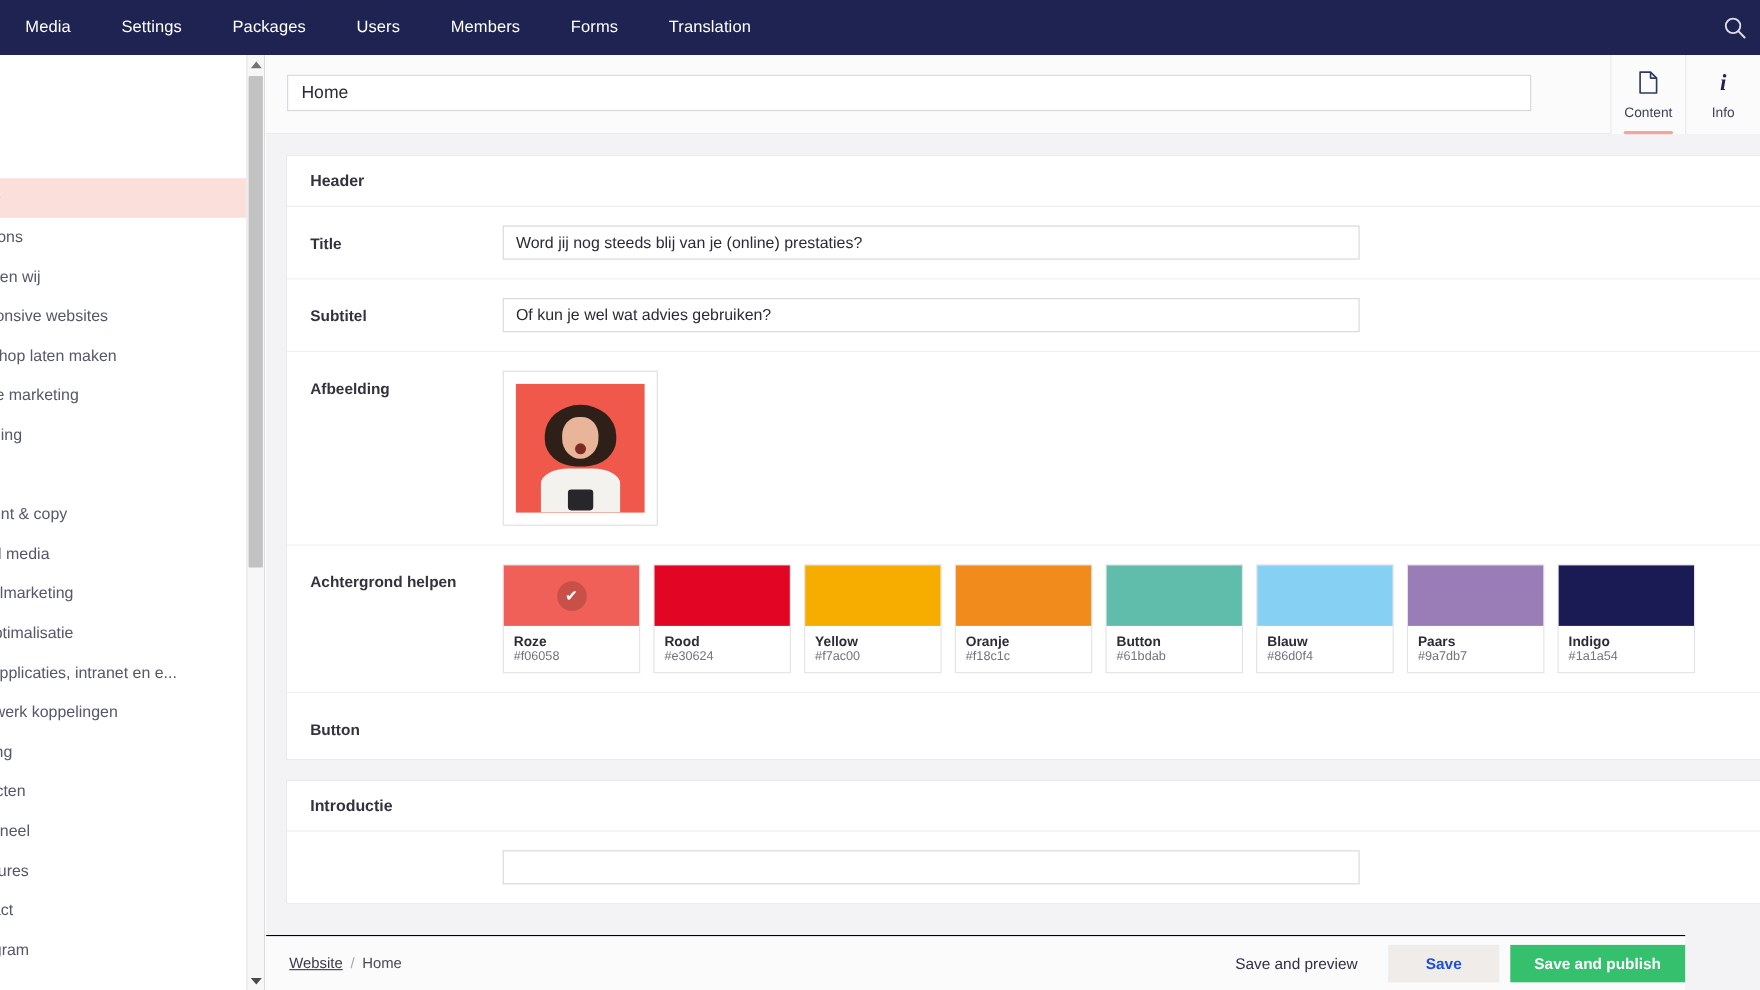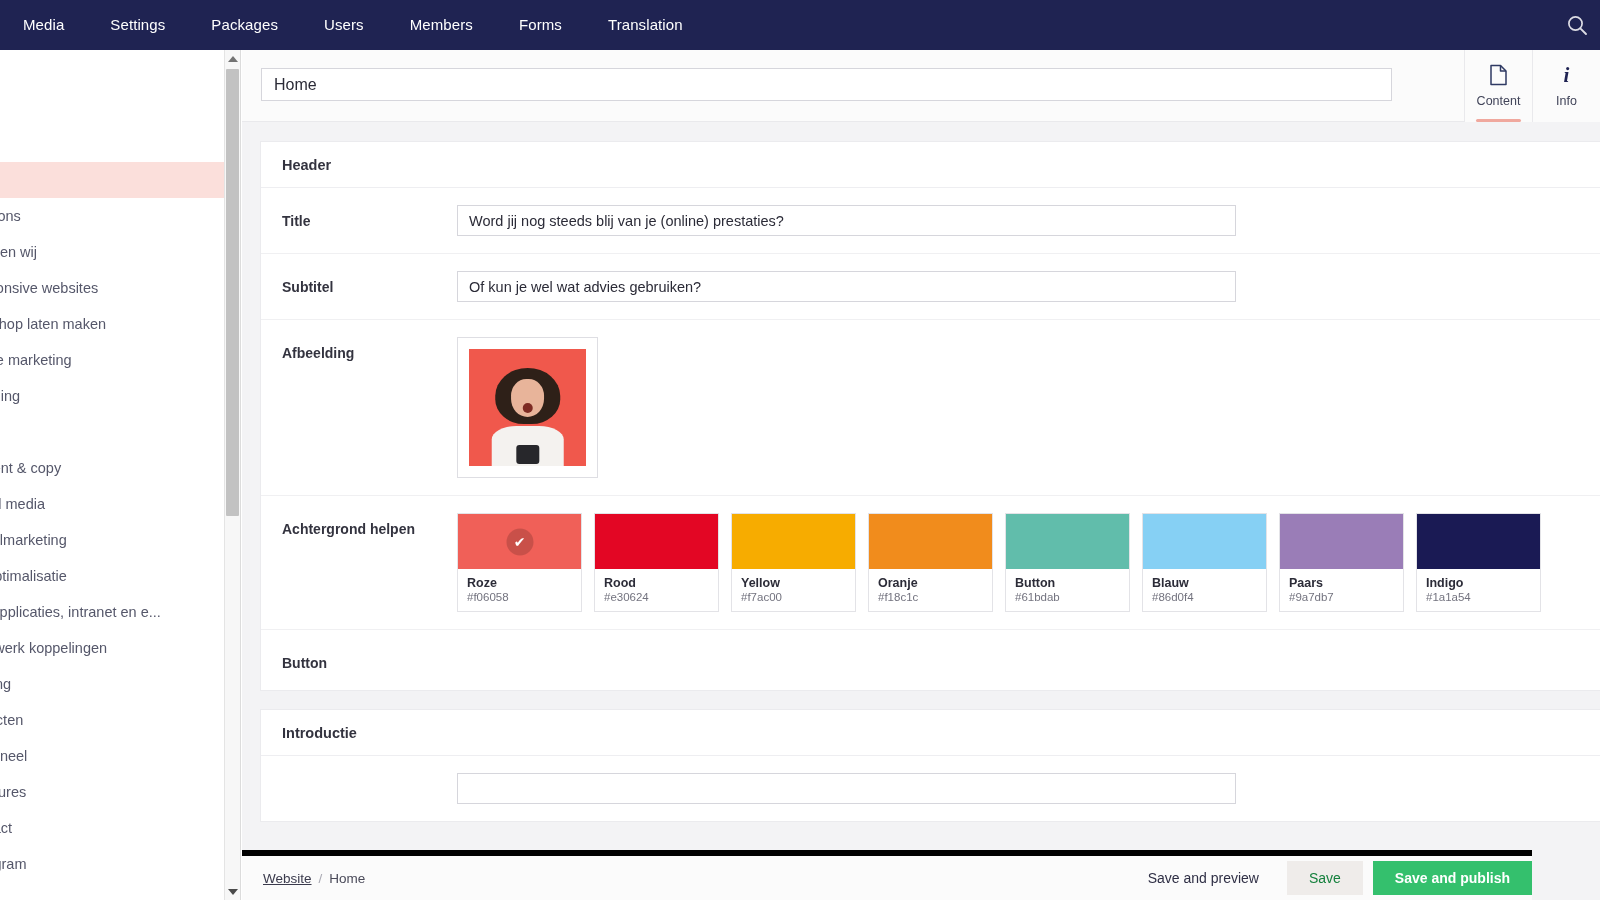--- a/index.html
+++ b/index.html
@@ -330,21 +330,21 @@
     color: #35354f;
     cursor: pointer;
   }
 
   
   .footer {
     position: absolute;
     left: 242px; bottom: 0;
     width: 1290px; height: 50px;
     background: #fbfbfb;
-    border-top: 6px solid #000000;
+    border-top: 1px solid #000000;
     display: flex;
     align-items: center;
     padding: 0 0 0 21px;
   }
   .crumb-link {
     font-size: 13.5px;
     color: #3a3a4c;
     text-decoration: underline;
     cursor: pointer;
   }
@@ -369,26 +369,26 @@
     color: #2f2f45;
     background: transparent;
     border: none;
     padding: 0 18px;
     height: 34px;
     cursor: pointer;
     font-family: "Liberation Sans", sans-serif;
   }
   .btn-save {
     font-size: 14px;
-    font-weight: normal;
-    color: #15803d;
+    font-weight: bold;
+    color: #1d4ed8;
     background: #efecea;
     border: none;
     height: 34px;
-    padding: 0 22px;
+    padding: 0 34px;
     margin-left: 10px;
     cursor: pointer;
     font-family: "Liberation Sans", sans-serif;
   }
   .btn-publish {
     font-size: 14px;
     font-weight: bold;
     color: #ffffff;
     background: #34c06d;
     border: none;

